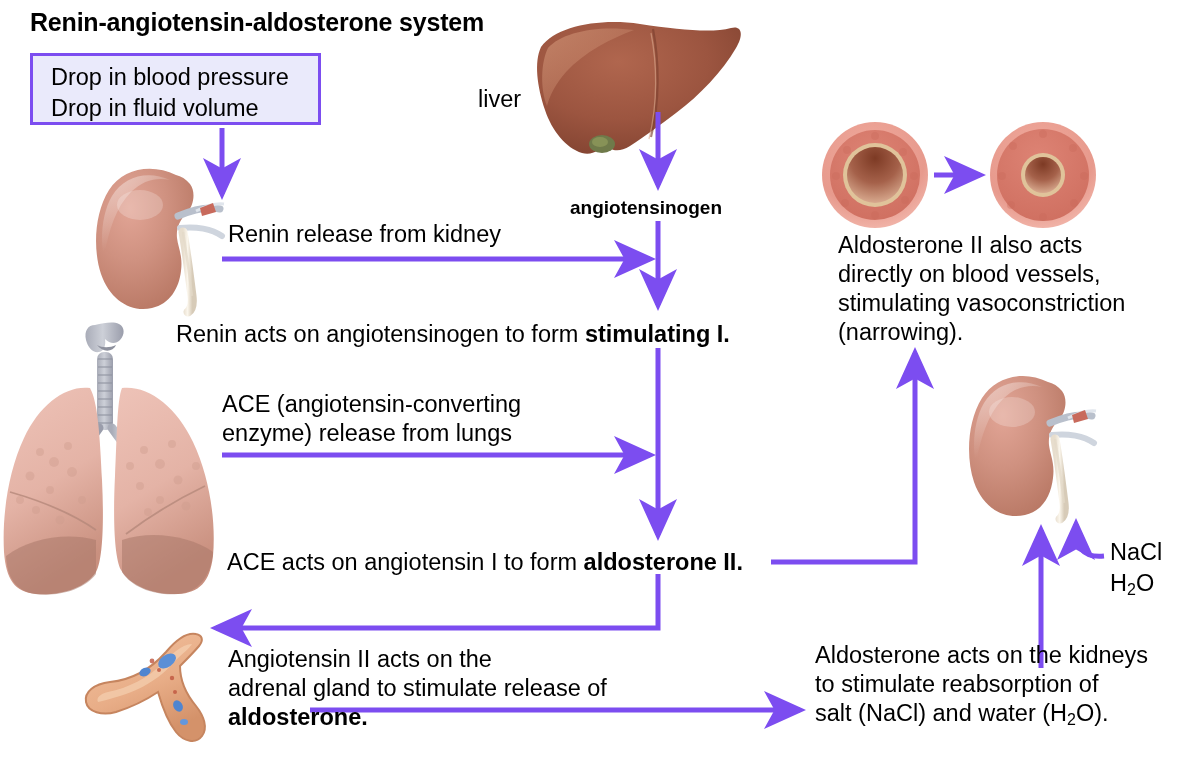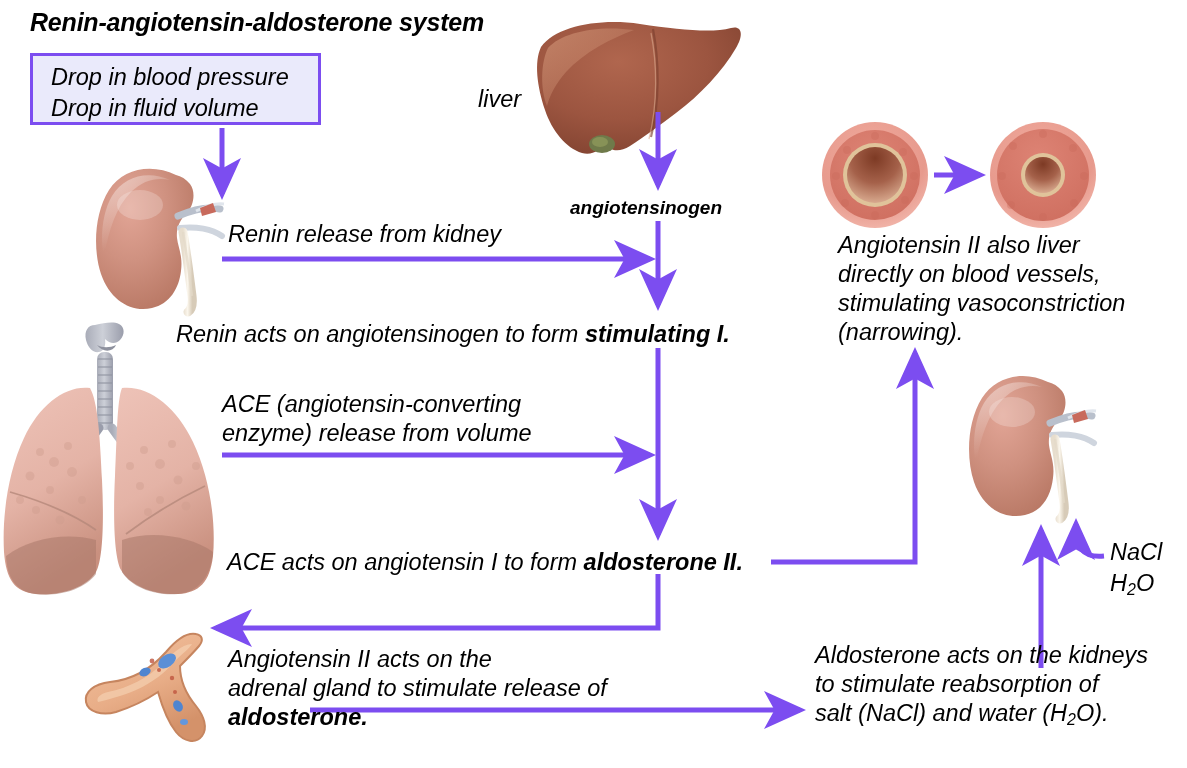--- a/index.html
+++ b/index.html
@@ -9,21 +9,21 @@
   }
   body {
     width: 1187px; height: 768px;
     position: relative;
     overflow: hidden;
     font-family: "Liberation Sans", sans-serif;
     color: #000000;
   }
   #stage {
     position: absolute; left: 0; top: 0;
-    width: 1187px; height: 760px; font-style: italic;
+    width: 1187px; height: 760px;
   }
   .abs { position: absolute; }
 
   
   #page-title {
     left: 30px; top: 8px;
     font-size: 25px; font-weight: bold;
     letter-spacing: -0.2px;
     white-space: nowrap;
   }
@@ -337,25 +337,25 @@
   </div>
 
   <div class="abs body-text" id="liver-label">liver</div>
 
   <div class="abs" id="angiotensinogen">angiotensinogen</div>
 
   <div class="abs body-text" id="renin-release">Renin release from kidney</div>
 
   <div class="abs body-text" id="renin-acts"><span>Renin acts on angiotensinogen to form </span><span class="bold">stimulating I.</span></div>
 
-  <div class="abs body-text" id="ace-release"><span>ACE (angiotensin-converting</span><br><span>enzyme) release from volume</span></div>
+  <div class="abs body-text" id="ace-release"><span>ACE (angiotensin-converting</span><br><span>enzyme) release from lungs</span></div>
 
   <div class="abs body-text" id="ace-acts"><span>ACE acts on angiotensin I to form </span><span class="bold">aldosterone II.</span></div>
 
-  <div class="abs body-text" id="vessel-text"><span>Angiotensin II also liver</span><br><span>directly on blood vessels,</span><br><span>stimulating vasoconstriction</span><br><span>(narrowing).</span></div>
+  <div class="abs body-text" id="vessel-text"><span>Aldosterone II also acts</span><br><span>directly on blood vessels,</span><br><span>stimulating vasoconstriction</span><br><span>(narrowing).</span></div>
 
   <div class="abs body-text" id="adrenal-text"><span>Angiotensin II acts on the</span><br><span>adrenal gland to stimulate release of</span><br><span class="bold">aldosterone.</span></div>
 
   <div class="abs body-text" id="aldosterone-text"><span>Aldosterone acts on the kidneys</span><br><span>to stimulate reabsorption of</span><br><span><span>salt (NaCl) and water (H</span><sub>2</sub><span>O).</span></span></div>
 
   <div class="abs" id="nacl-text">
     <div>NaCl</div>
     <div><span>H</span><sub>2</sub><span>O</span></div>
   </div>
 

